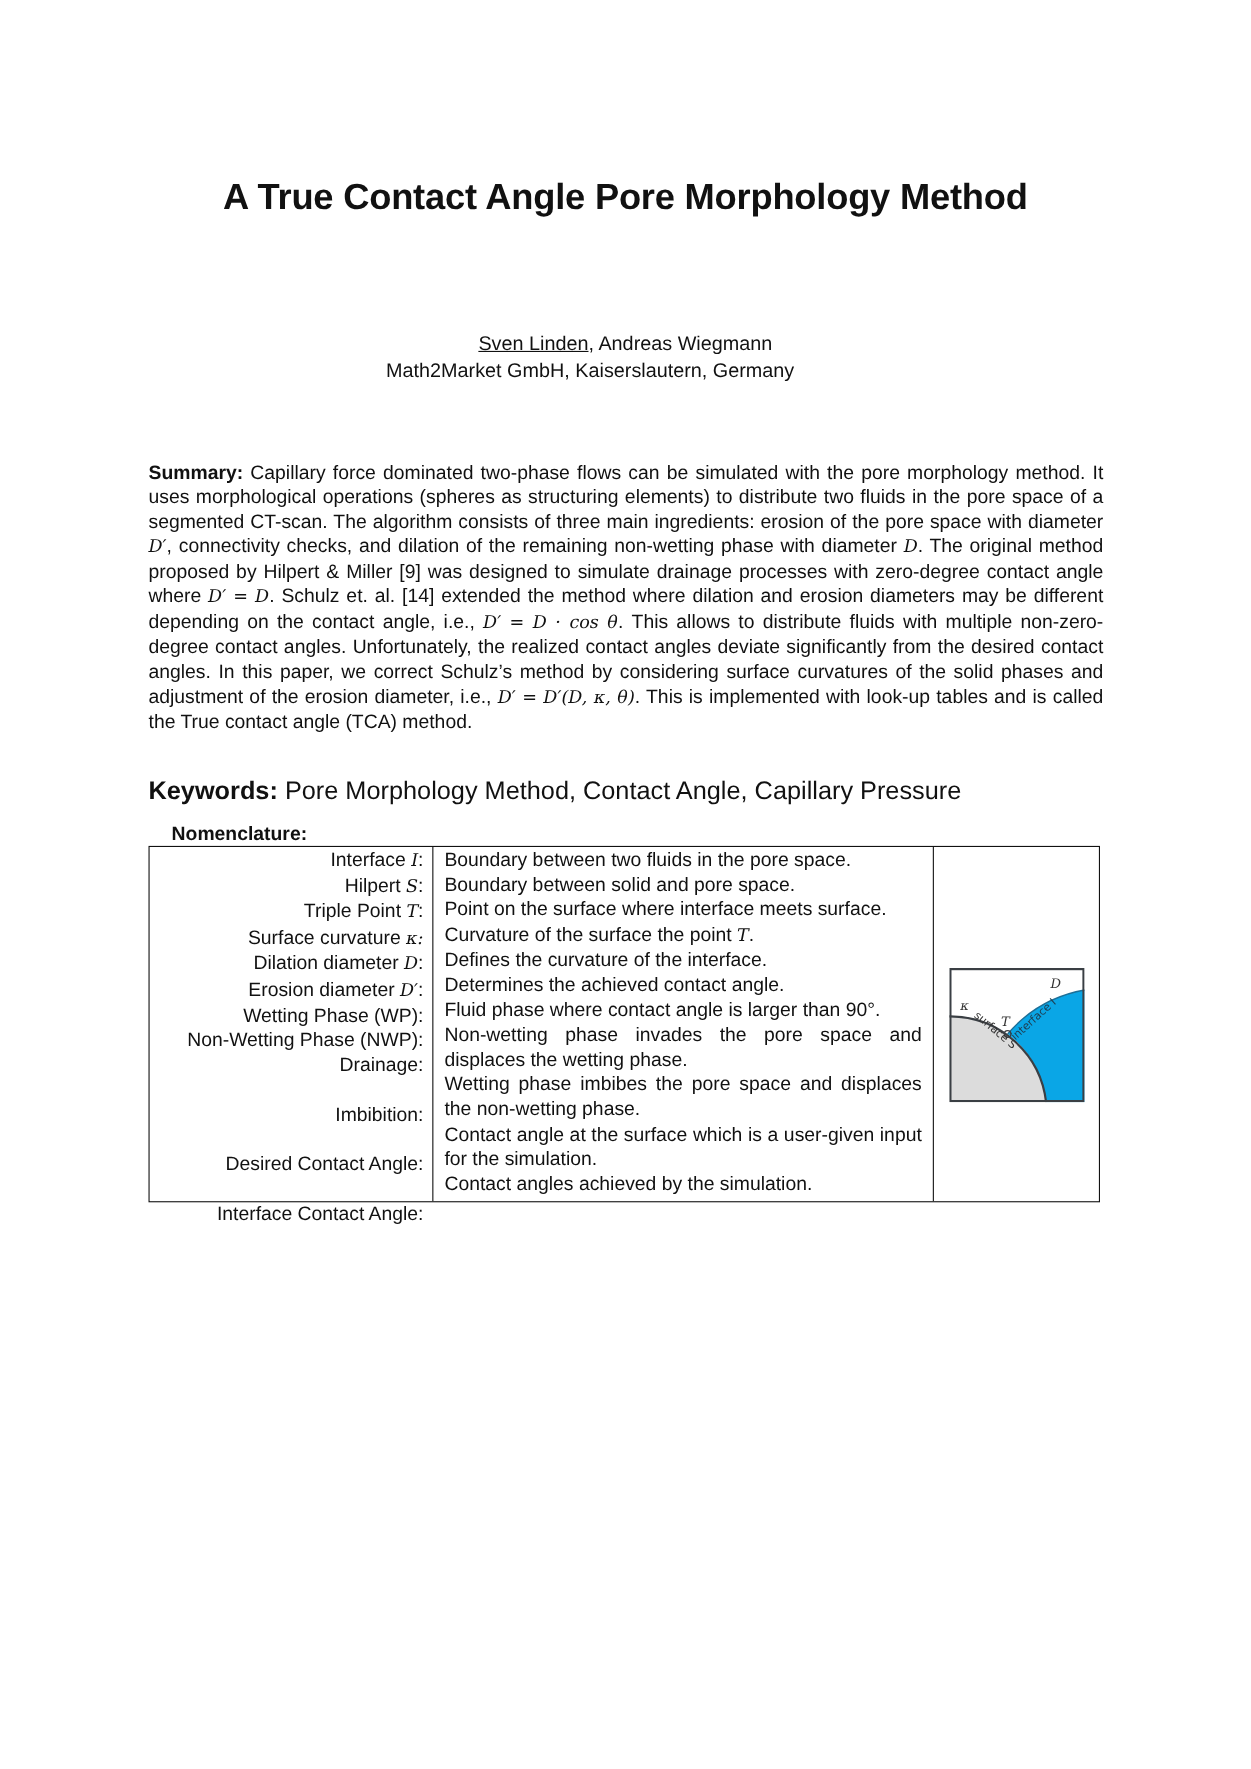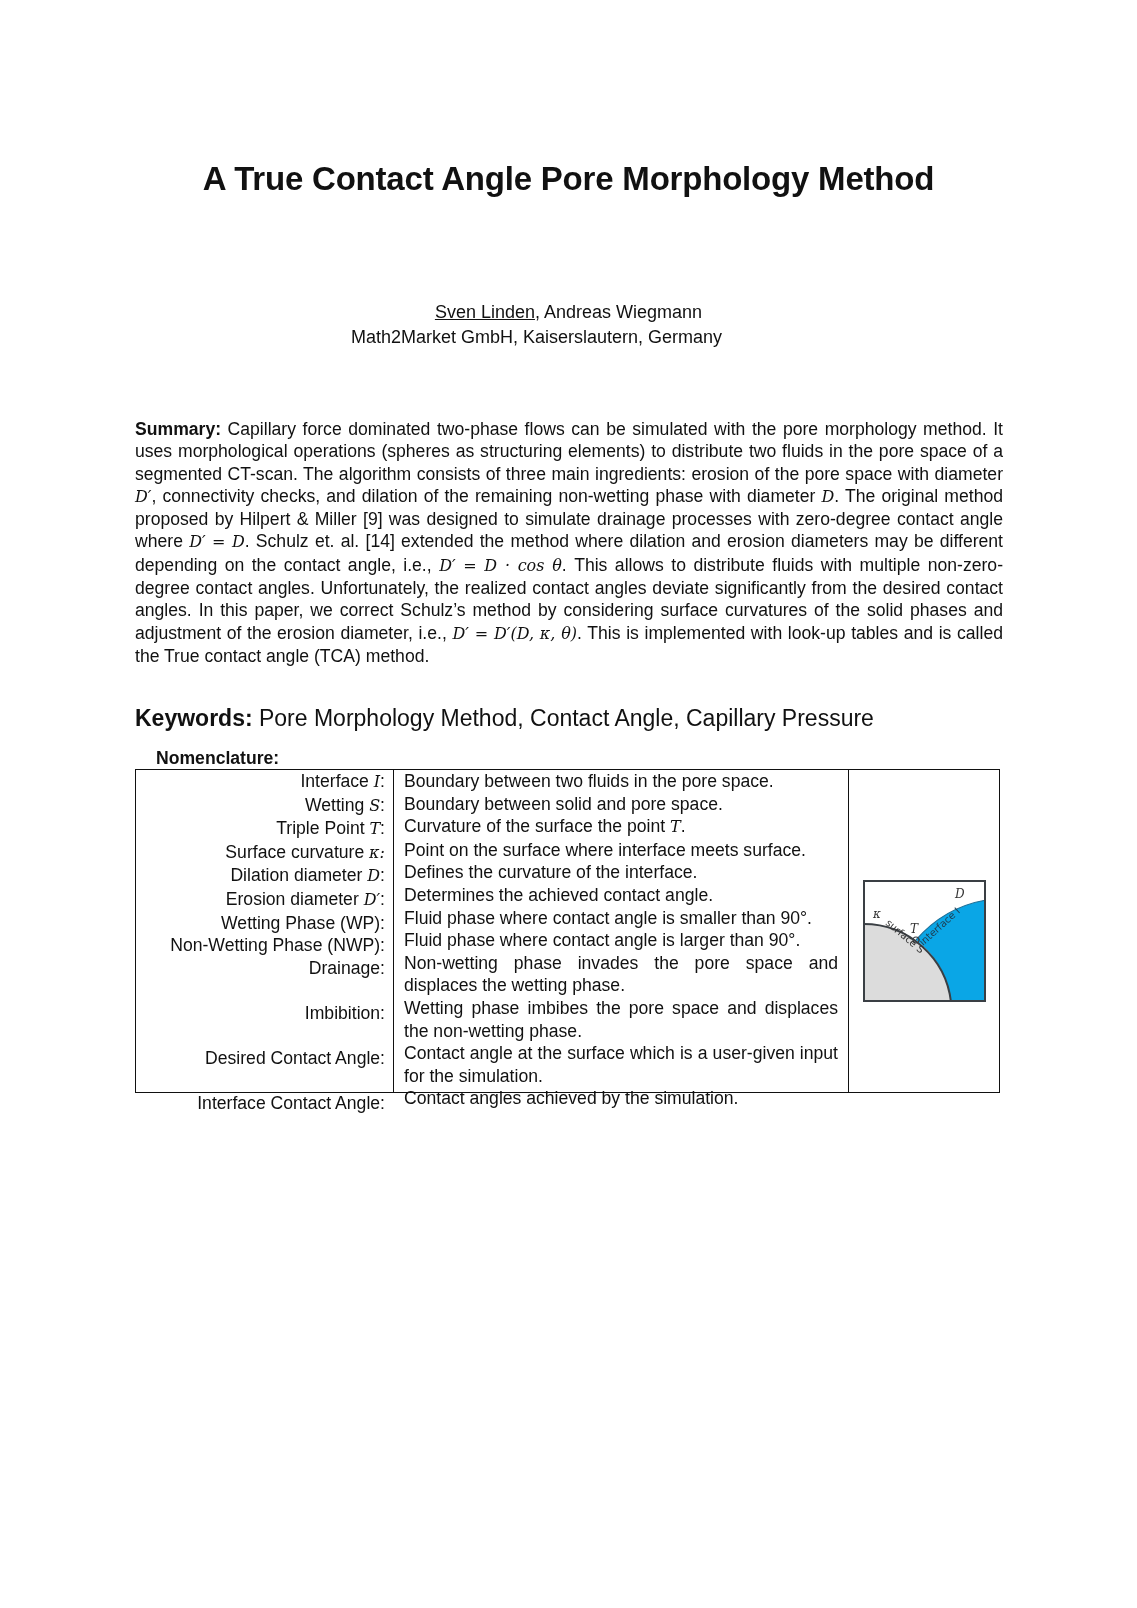--- a/index.html
+++ b/index.html
@@ -138,40 +138,39 @@
 
 <div class="keywords">
   <span class="label">Keywords:</span><span> Pore Morphology Method, Contact Angle, Capillary Pressure</span>
 </div>
 
 <div class="nomen-heading">Nomenclature:</div>
 
 <div class="nomen-table">
   <div class="col-terms">
     <span class="term-row"><span>Interface </span><span class="math">I</span><span>:</span></span>
-    <span class="term-row"><span>Wetting </span><span class="math">S</span><span>:</span></span>
+    <span class="term-row"><span>Hilpert </span><span class="math">S</span><span>:</span></span>
     <span class="term-row"><span>Triple Point </span><span class="math">T</span><span>:</span></span>
     <span class="term-row"><span>Surface curvature </span><span class="math">κ</span><span class="math">:</span></span>
     <span class="term-row"><span>Dilation diameter </span><span class="math">D</span><span>:</span></span>
     <span class="term-row"><span>Erosion diameter </span><span class="math">D′</span><span>:</span></span>
     <span class="term-row">Wetting Phase (WP):</span>
     <span class="term-row">Non-Wetting Phase (NWP):</span>
     <span class="term-row span2">Drainage:</span>
     <span class="term-row span2">Imbibition:</span>
     <span class="term-row span2">Desired Contact Angle:</span>
     <span class="term-row">Interface Contact Angle:</span>
   </div>
   <div class="col-defs">
     <span class="def-row">Boundary between two fluids in the pore space.</span>
     <span class="def-row">Boundary between solid and pore space.</span>
+    <span class="def-row">Point on the surface where interface meets surface.</span>
     <span class="def-row"><span>Curvature of the surface the point </span><span class="math">T</span><span>.</span></span>
-    <span class="def-row">Point on the surface where interface meets surface.</span>
     <span class="def-row">Defines the curvature of the interface.</span>
     <span class="def-row">Determines the achieved contact angle.</span>
-    <span class="def-row">Fluid phase where contact angle is smaller than 90°.</span>
     <span class="def-row">Fluid phase where contact angle is larger than 90°.</span>
     <span class="def-row span2">Non-wetting phase invades the pore space and displaces the wetting phase.</span>
     <span class="def-row span2">Wetting phase imbibes the pore space and displaces the non-wetting phase.</span>
     <span class="def-row span2">Contact angle at the surface which is a user-given input for the simulation.</span>
     <span class="def-row">Contact angles achieved by the simulation.</span>
   </div>
   <div class="col-fig">
     <svg class="figure" viewBox="0 0 123 122" xmlns="http://www.w3.org/2000/svg">
       <rect x="0" y="0" width="123" height="122" fill="#ffffff"></rect>
 

